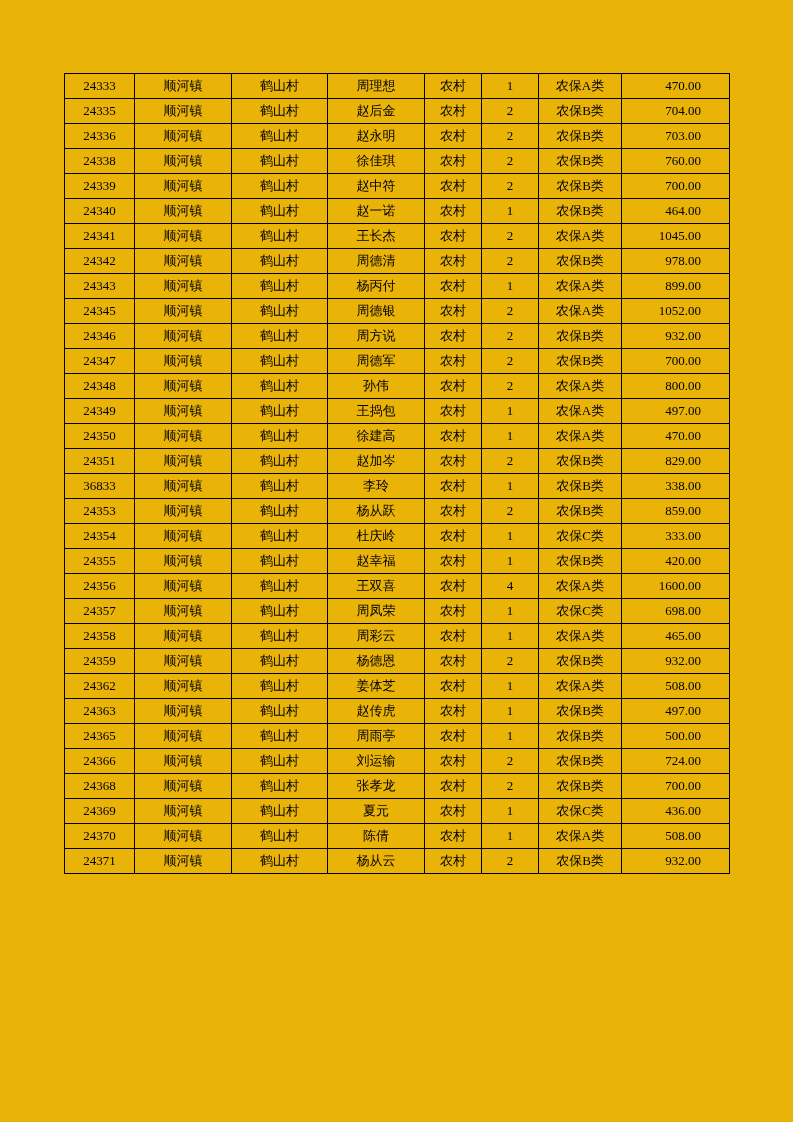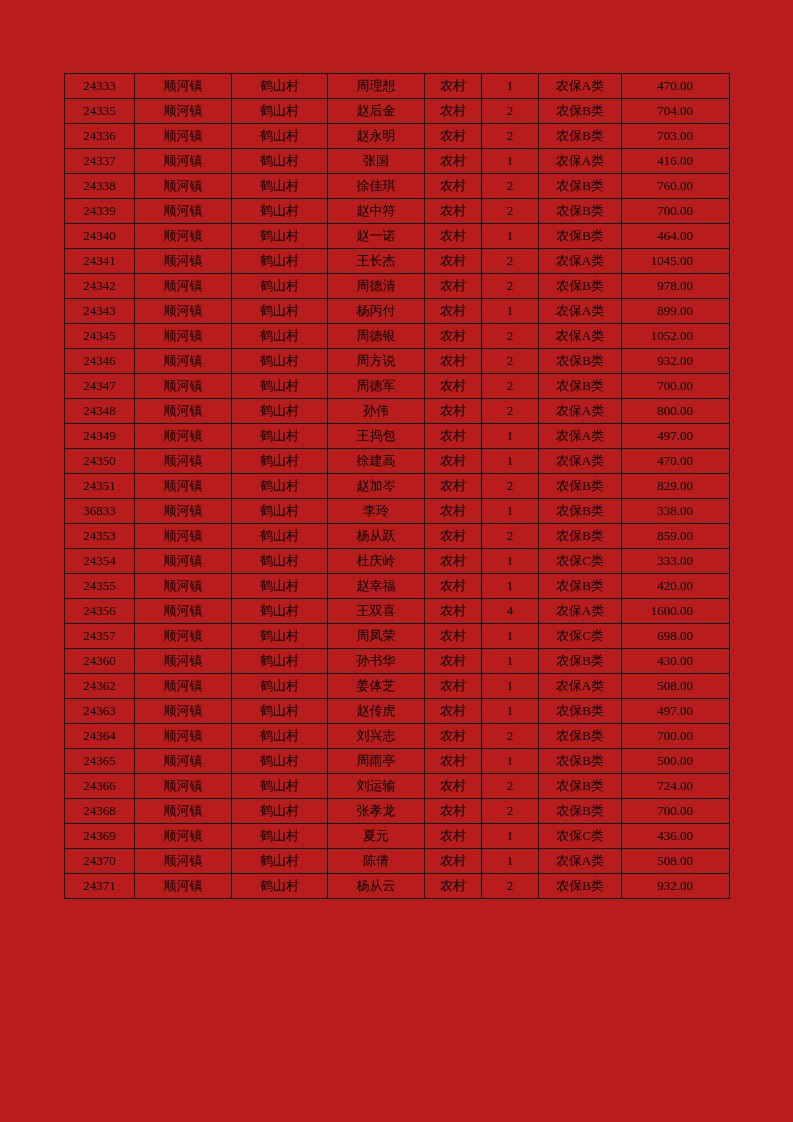--- a/index.html
+++ b/index.html
@@ -10,21 +10,21 @@
   body {
     width: 793px;
     height: 1122px;
     font-family: "Liberation Serif", "DejaVu Serif", serif;
     color: #000000;
   }
   .sheet {
     position: relative;
     width: 793px;
     height: 1122px;
-    background: #b91c1c;
+    background: #eab308;
     overflow: hidden;
   }
   table.benefits {
     position: absolute;
     left: 64px;
     top: 73px;
     border-collapse: collapse;
     table-layout: fixed;
   }
   table.benefits td {
@@ -32,21 +32,21 @@
     height: 24px;
     line-height: 24px;
     font-size: 13px;
     text-align: center;
     padding: 0;
     white-space: nowrap;
     overflow: hidden;
   }
   table.benefits td.amount {
     text-align: right;
-    padding-right: 36px;
+    padding-right: 28px;
   }
   col.c-seq      { width: 70px; }
   col.c-town     { width: 97px; }
   col.c-village  { width: 96px; }
   col.c-name     { width: 97px; }
   col.c-cat      { width: 57px; }
   col.c-count    { width: 57px; }
   col.c-class    { width: 83px; }
   col.c-amount   { width: 108px; }
 </style>
@@ -90,30 +90,20 @@
           <td>24336</td>
           <td>顺河镇</td>
           <td>鹤山村</td>
           <td>赵永明</td>
           <td>农村</td>
           <td>2</td>
           <td>农保B类</td>
           <td class="amount">703.00</td>
         </tr>
         <tr>
-          <td>24337</td>
-          <td>顺河镇</td>
-          <td>鹤山村</td>
-          <td>张国</td>
-          <td>农村</td>
-          <td>1</td>
-          <td>农保A类</td>
-          <td class="amount">416.00</td>
-        </tr>
-        <tr>
           <td>24338</td>
           <td>顺河镇</td>
           <td>鹤山村</td>
           <td>徐佳琪</td>
           <td>农村</td>
           <td>2</td>
           <td>农保B类</td>
           <td class="amount">760.00</td>
         </tr>
         <tr>
@@ -290,58 +280,58 @@
           <td>24357</td>
           <td>顺河镇</td>
           <td>鹤山村</td>
           <td>周凤荣</td>
           <td>农村</td>
           <td>1</td>
           <td>农保C类</td>
           <td class="amount">698.00</td>
         </tr>
         <tr>
-          <td>24360</td>
-          <td>顺河镇</td>
-          <td>鹤山村</td>
-          <td>孙书华</td>
-          <td>农村</td>
-          <td>1</td>
-          <td>农保B类</td>
-          <td class="amount">430.00</td>
+          <td>24358</td>
+          <td>顺河镇</td>
+          <td>鹤山村</td>
+          <td>周彩云</td>
+          <td>农村</td>
+          <td>1</td>
+          <td>农保A类</td>
+          <td class="amount">465.00</td>
+        </tr>
+        <tr>
+          <td>24359</td>
+          <td>顺河镇</td>
+          <td>鹤山村</td>
+          <td>杨德恩</td>
+          <td>农村</td>
+          <td>2</td>
+          <td>农保B类</td>
+          <td class="amount">932.00</td>
         </tr>
         <tr>
           <td>24362</td>
           <td>顺河镇</td>
           <td>鹤山村</td>
           <td>姜体芝</td>
           <td>农村</td>
           <td>1</td>
           <td>农保A类</td>
           <td class="amount">508.00</td>
         </tr>
         <tr>
           <td>24363</td>
           <td>顺河镇</td>
           <td>鹤山村</td>
           <td>赵传虎</td>
           <td>农村</td>
           <td>1</td>
           <td>农保B类</td>
           <td class="amount">497.00</td>
-        </tr>
-        <tr>
-          <td>24364</td>
-          <td>顺河镇</td>
-          <td>鹤山村</td>
-          <td>刘兴志</td>
-          <td>农村</td>
-          <td>2</td>
-          <td>农保B类</td>
-          <td class="amount">700.00</td>
         </tr>
         <tr>
           <td>24365</td>
           <td>顺河镇</td>
           <td>鹤山村</td>
           <td>周雨亭</td>
           <td>农村</td>
           <td>1</td>
           <td>农保B类</td>
           <td class="amount">500.00</td>

